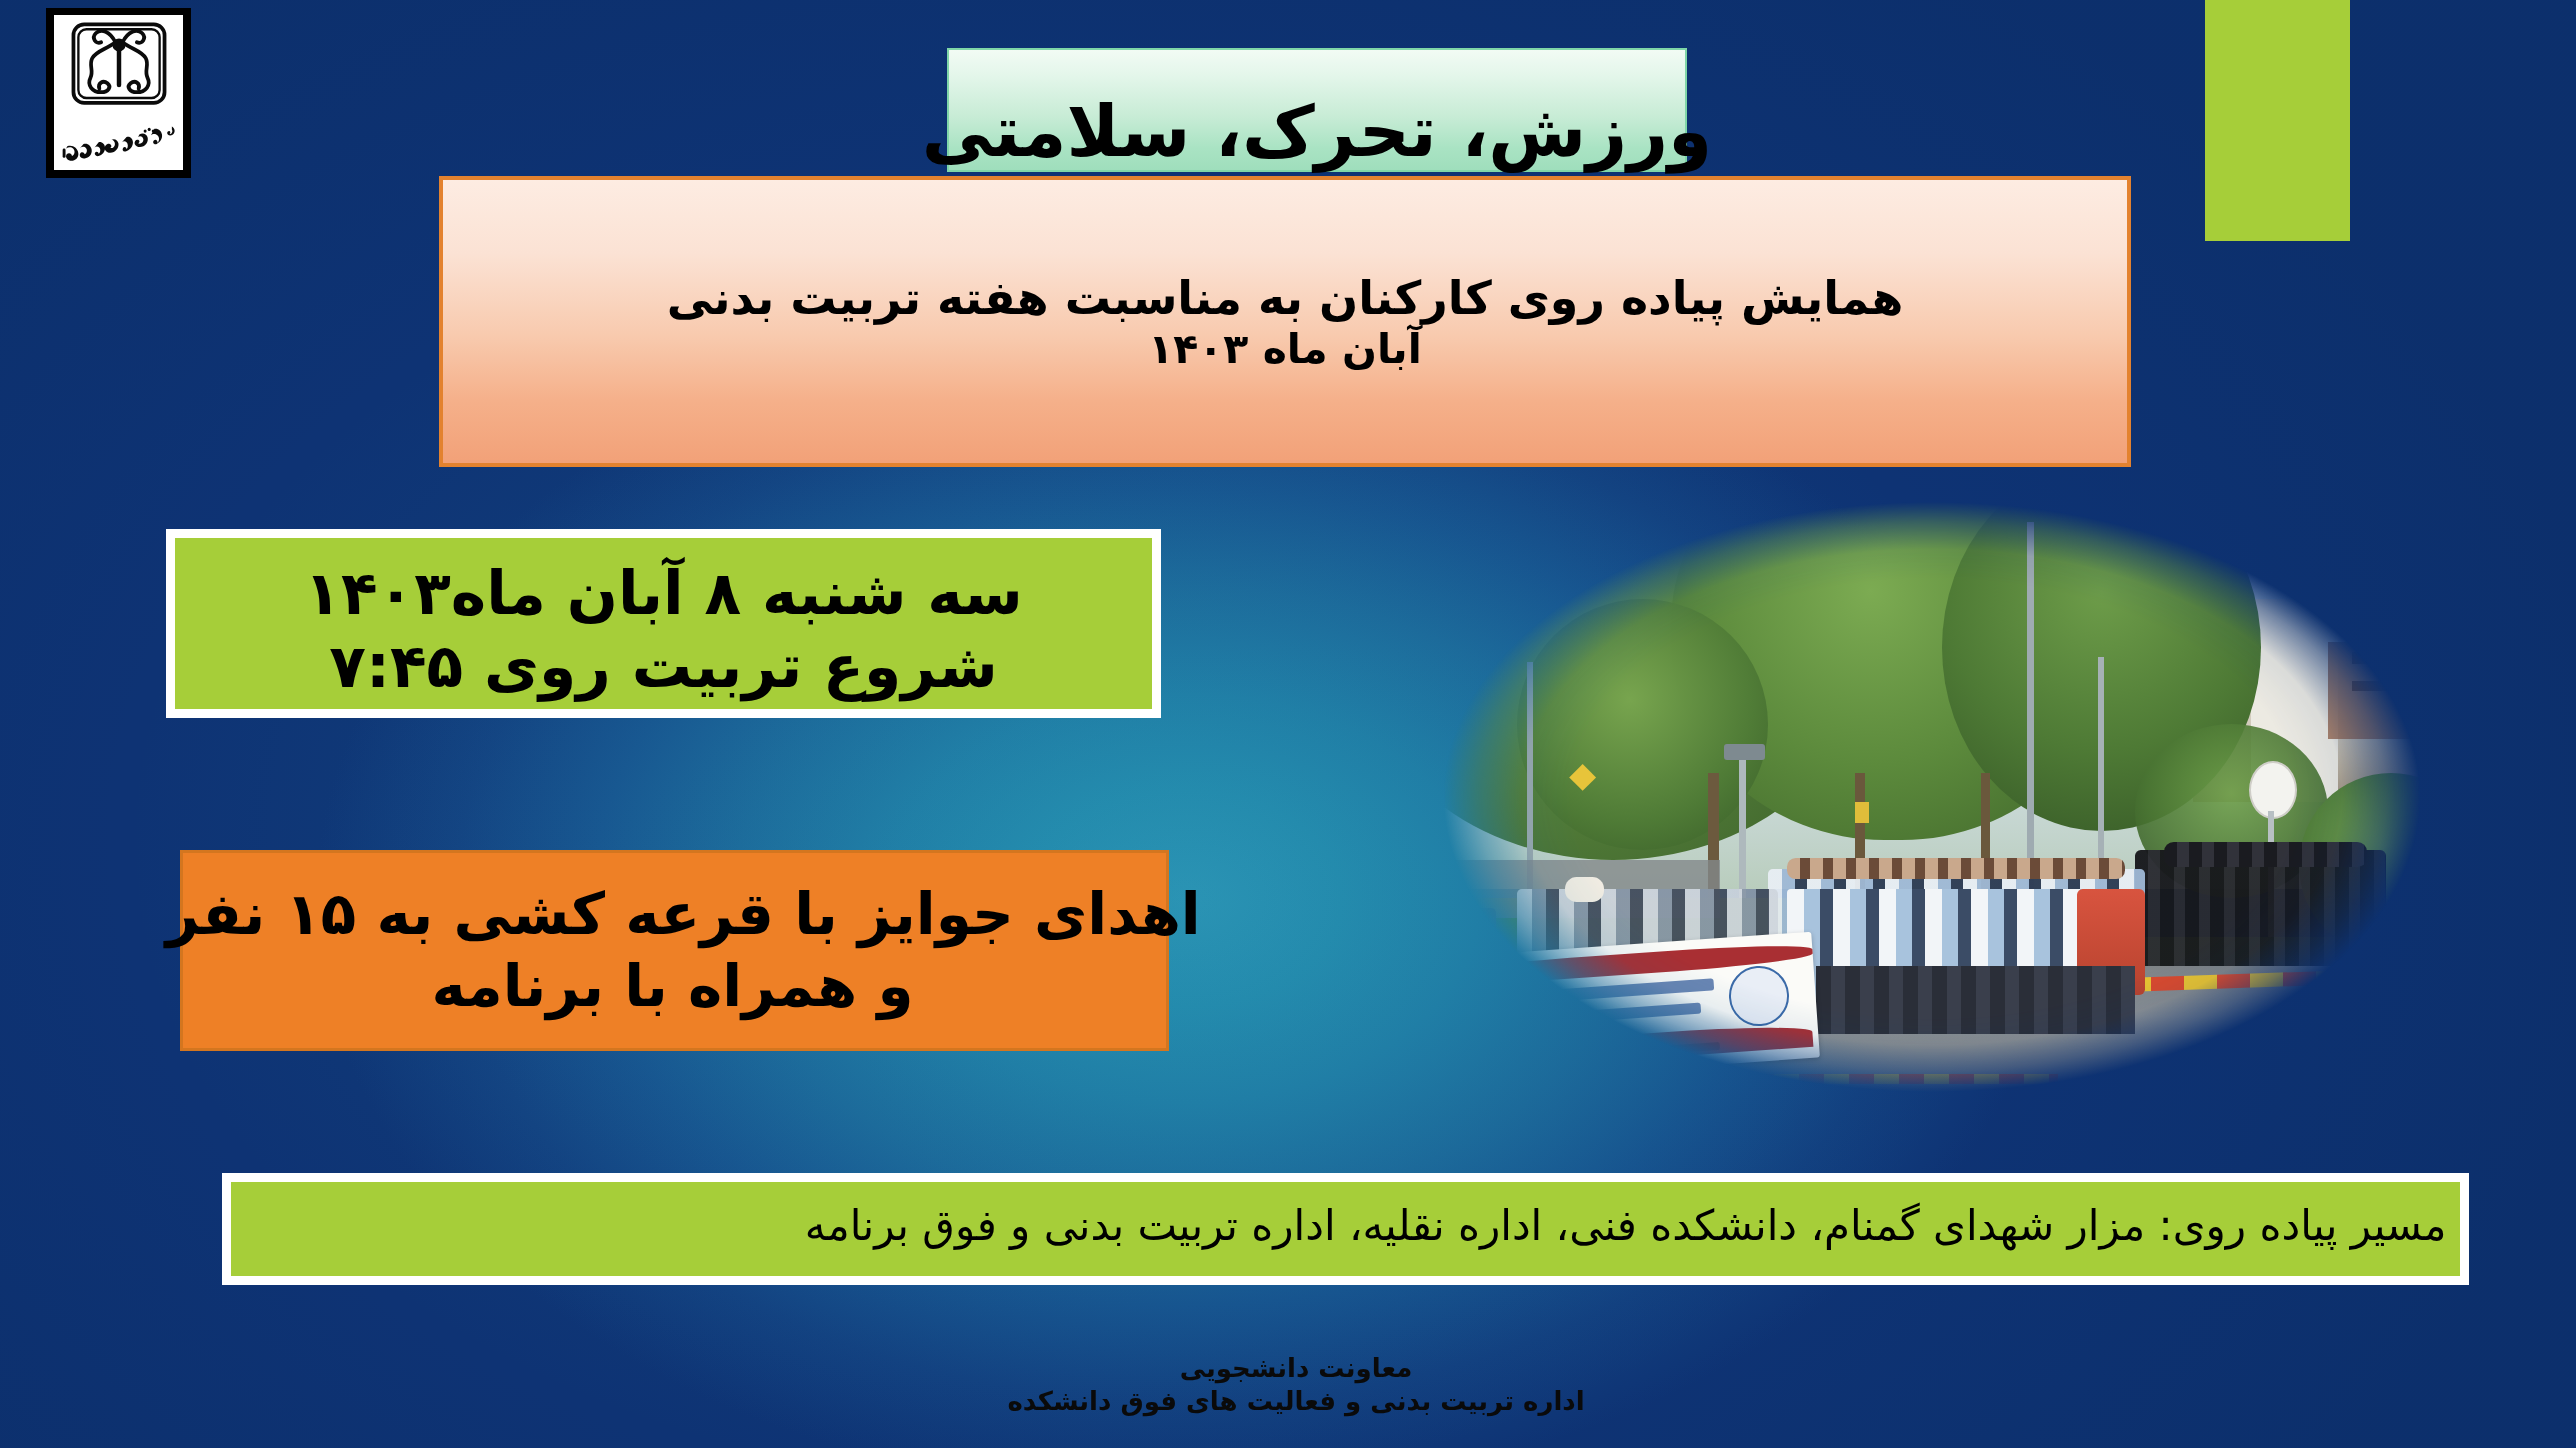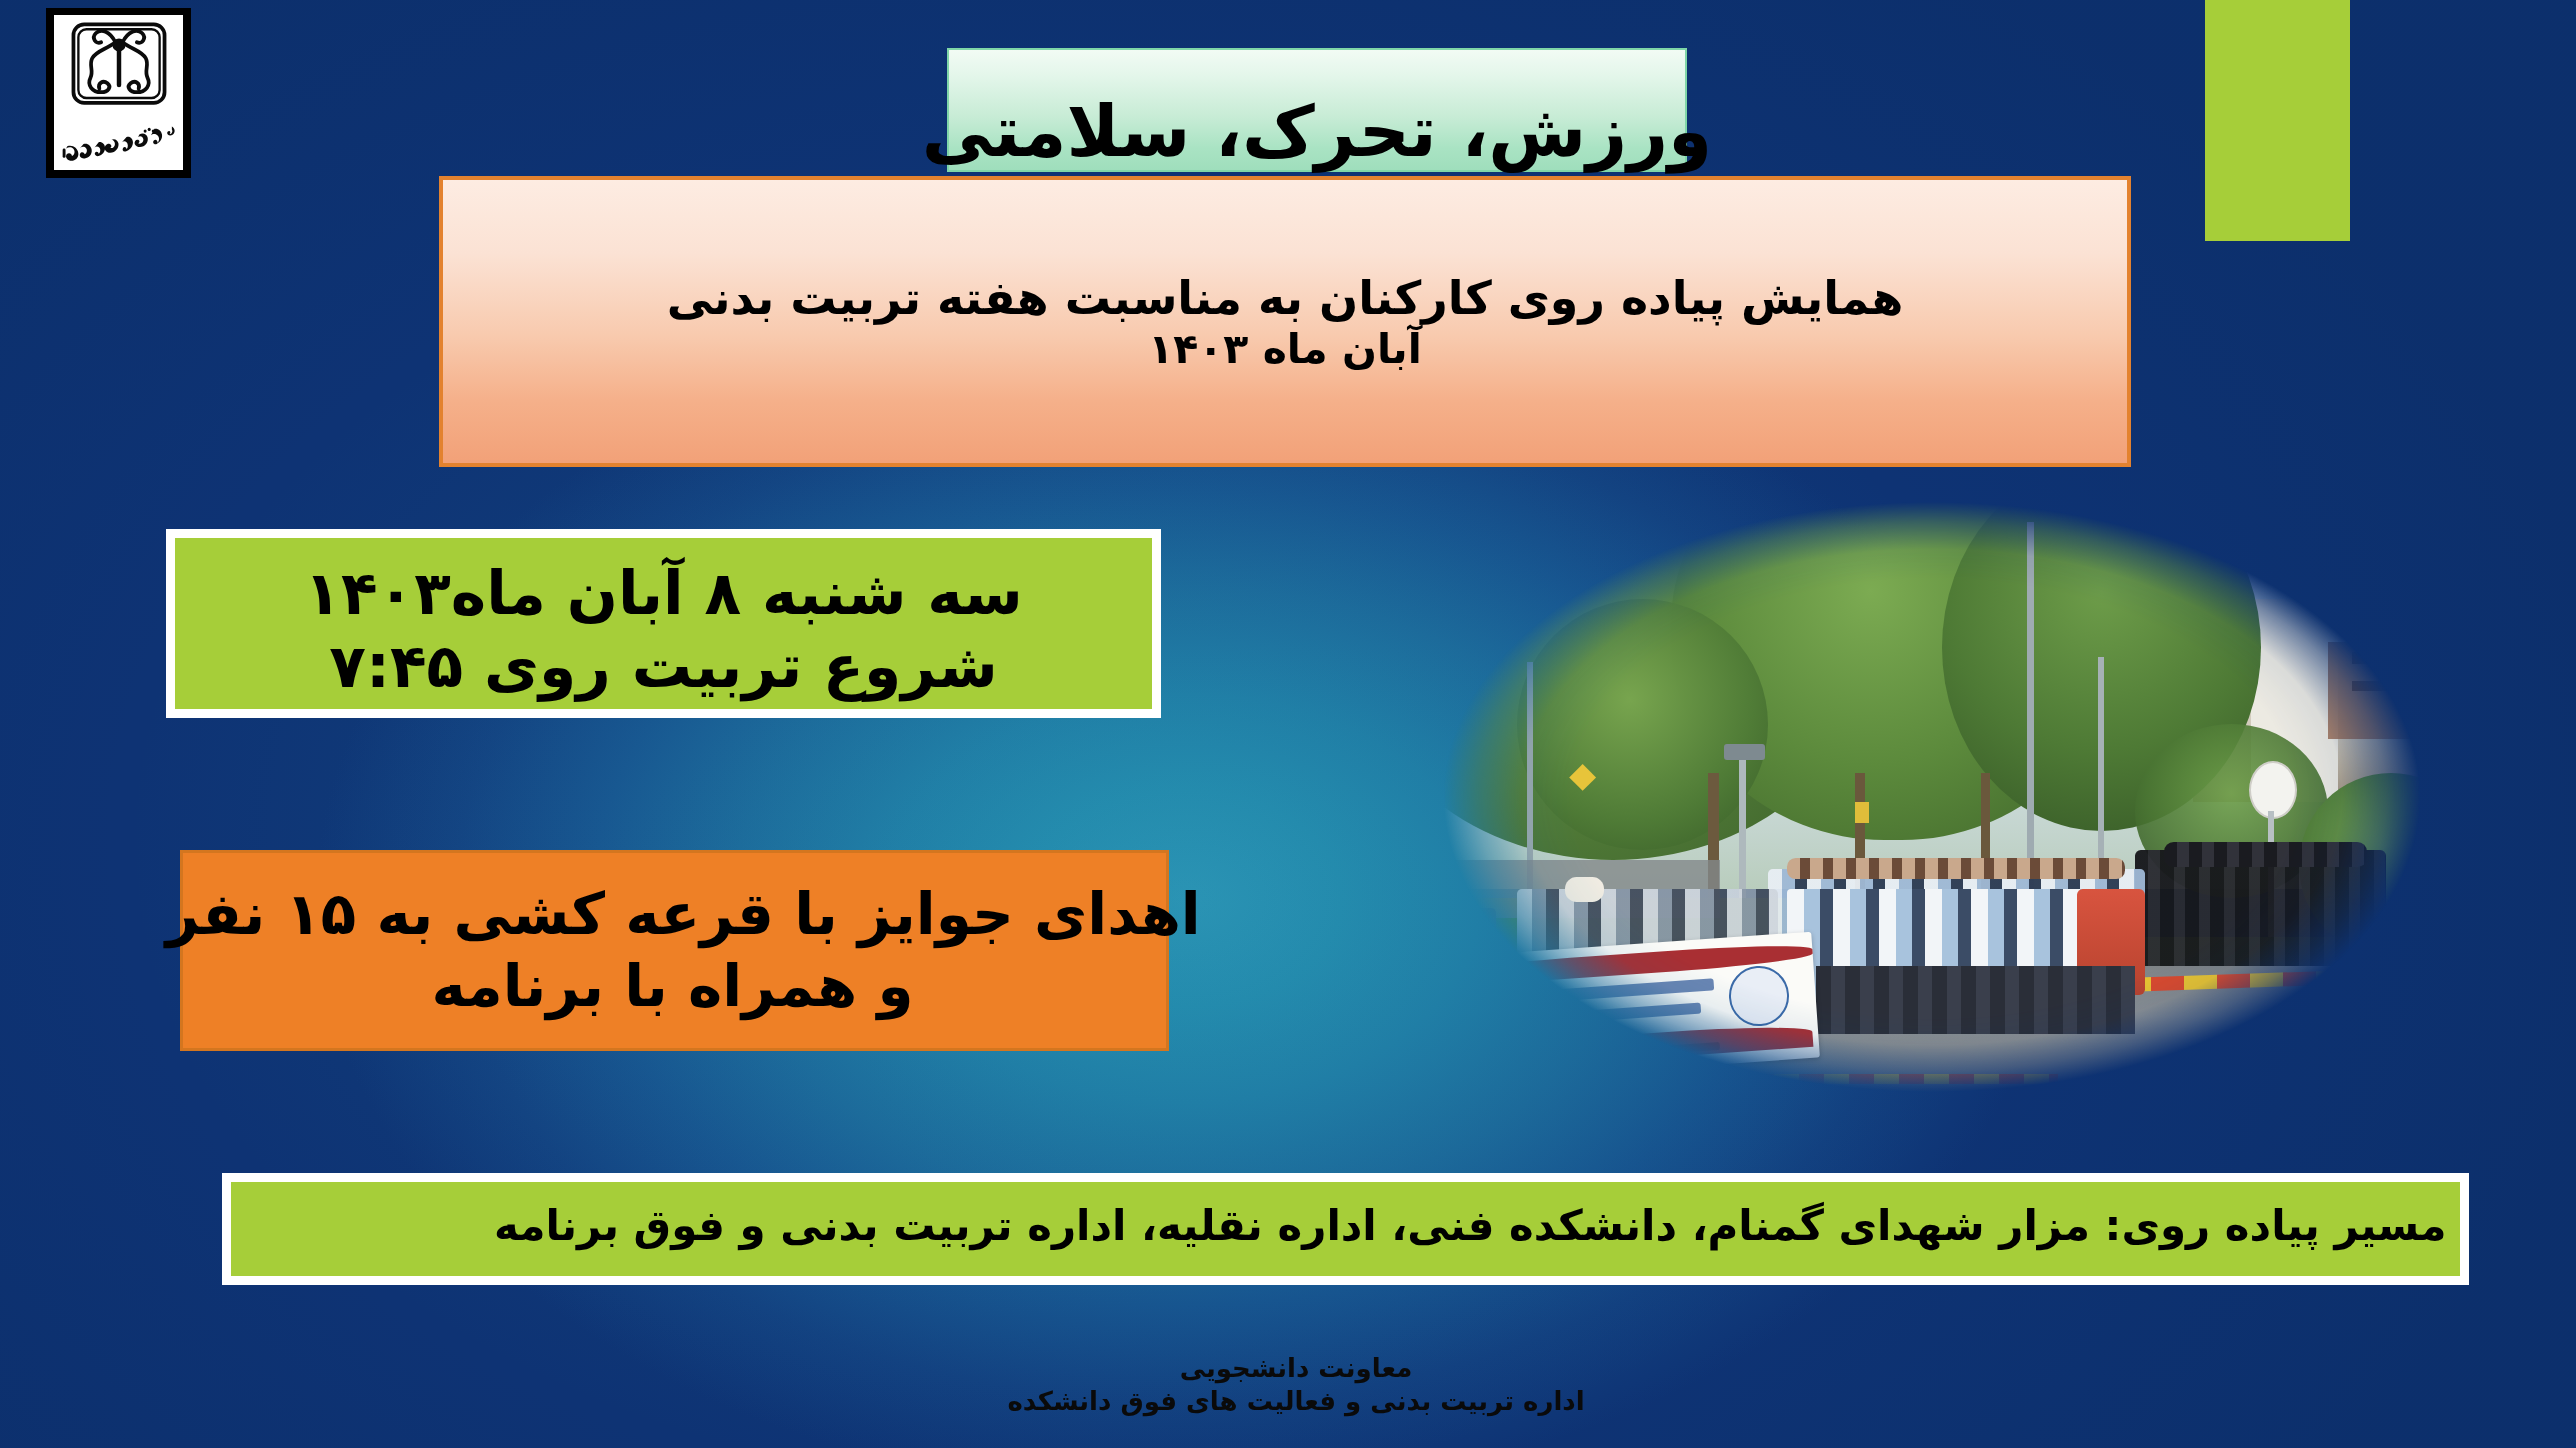--- a/index.html
+++ b/index.html
@@ -152,21 +152,21 @@
     background: #a6ce39;
     box-sizing: border-box;
     overflow: visible;
   }
   #route-text {
     position: absolute;
     right: 13.5px;
     top: 15.5px;
     width: 2250px;
     font-size: 42px;
-    font-weight: 700;
+    font-weight: 400;
     color: #000;
     line-height: 1.32;
     direction: rtl;
     text-align: right;
   }
 
   
   #footer {
     text-align: center;
     width: 100%;

